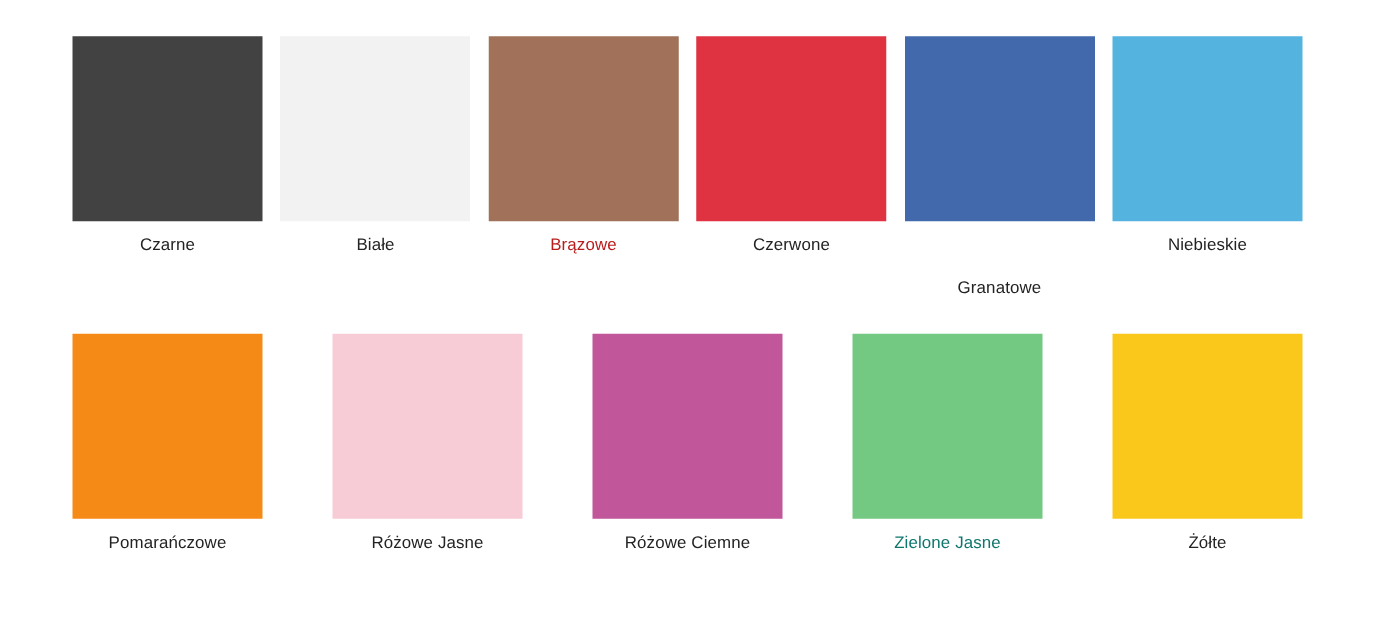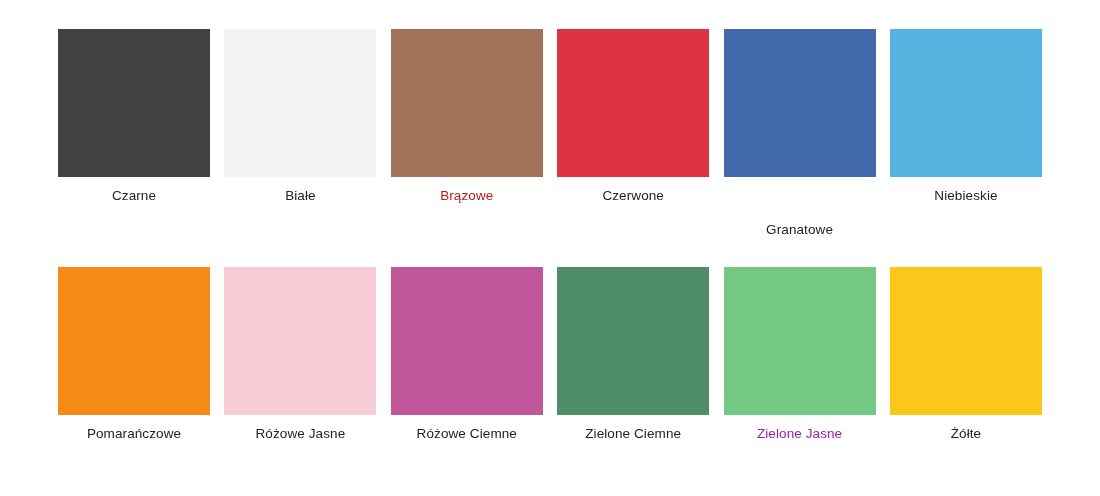--- a/index.html
+++ b/index.html
@@ -107,28 +107,24 @@
     <div class="swatch-cell">
       <span class="swatch-chip" style="background-color: rgb(248, 204, 214);"></span>
       <span class="swatch-label" style="color: rgb(35, 35, 35);">Różowe Jasne</span>
     </div>
 
     <div class="swatch-cell">
       <span class="swatch-chip" style="background-color: rgb(193, 86, 154);"></span>
       <span class="swatch-label" style="color: rgb(35, 35, 35);">Różowe Ciemne</span>
     </div>
 
-    <div class="swatch-cell">
-      <span class="swatch-chip" style="background-color: rgb(77, 142, 104);"></span>
-      <span class="swatch-label" style="color: rgb(35, 35, 35);">Zielone Ciemne</span>
-    </div>
 
     <div class="swatch-cell">
       <span class="swatch-chip" style="background-color: rgb(116, 201, 130);"></span>
-      <span class="swatch-label" style="color: #a21caf;">Zielone Jasne</span>
+      <span class="swatch-label" style="color: #0f766e;">Zielone Jasne</span>
     </div>
 
     <div class="swatch-cell">
       <span class="swatch-chip" style="background-color: rgb(250, 200, 27);"></span>
       <span class="swatch-label" style="color: rgb(35, 35, 35);">Żółte</span>
     </div>
 
   </div>
 
 </div>

